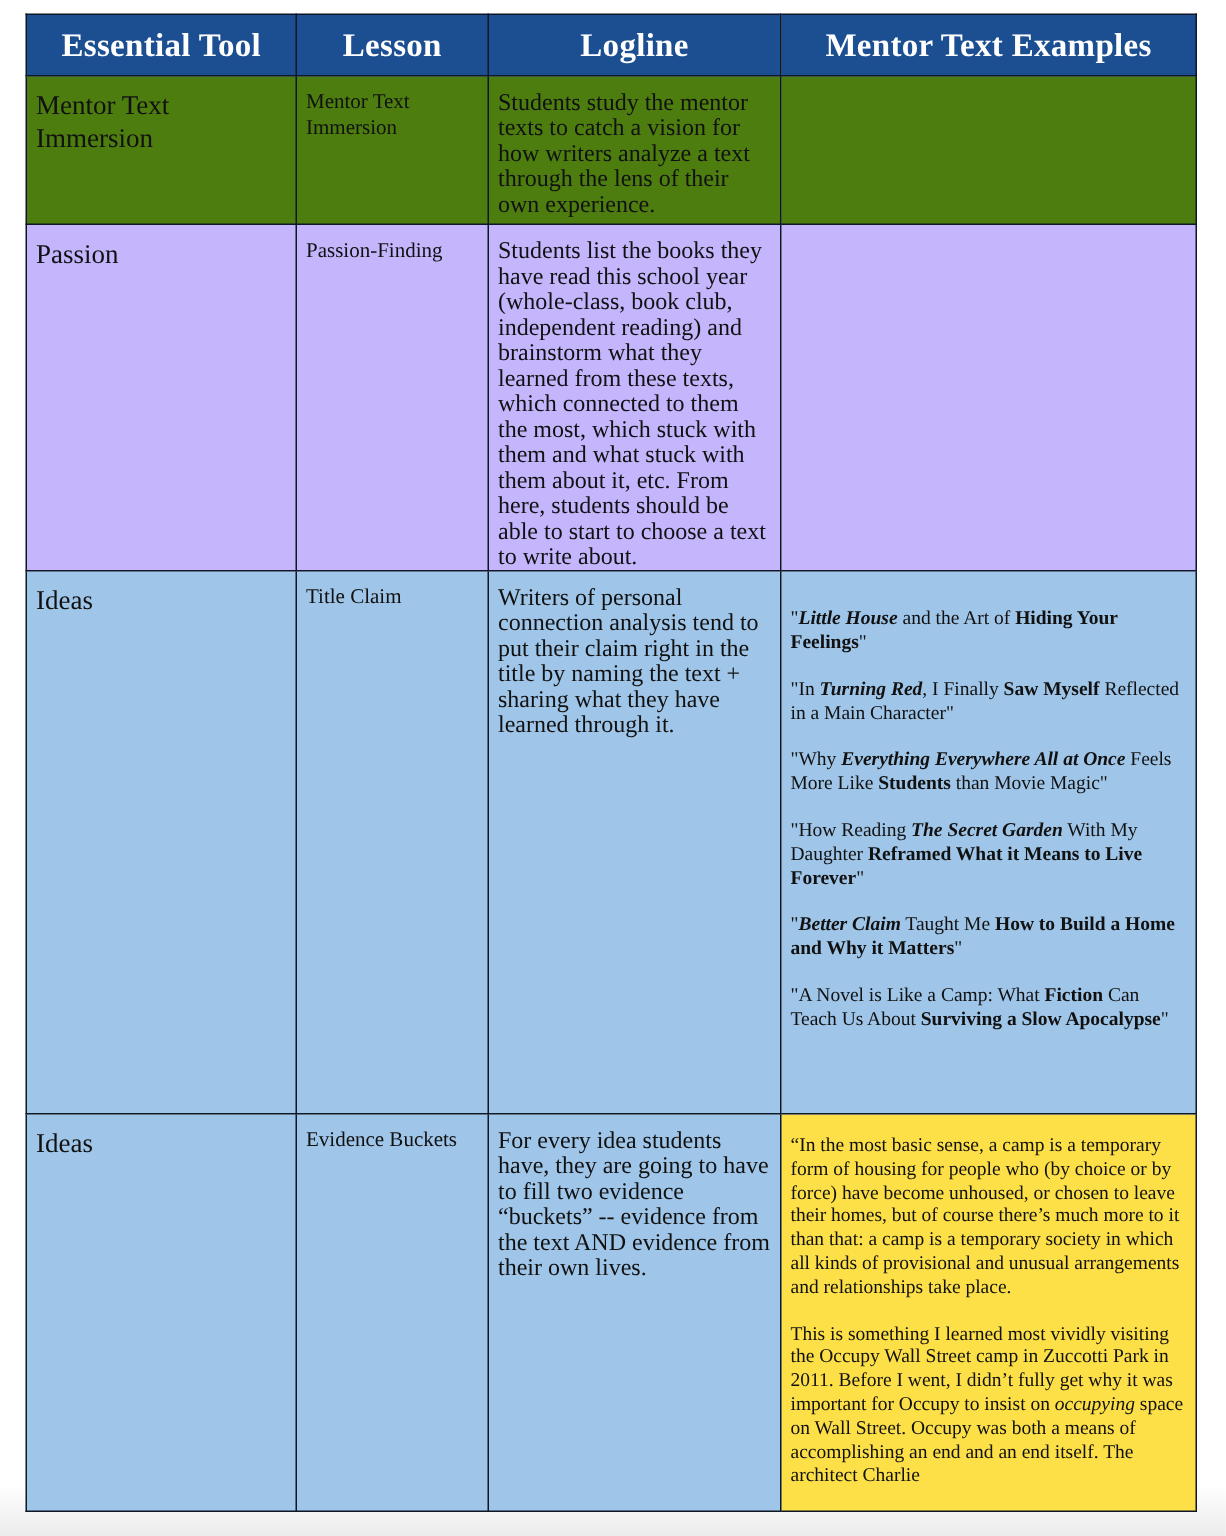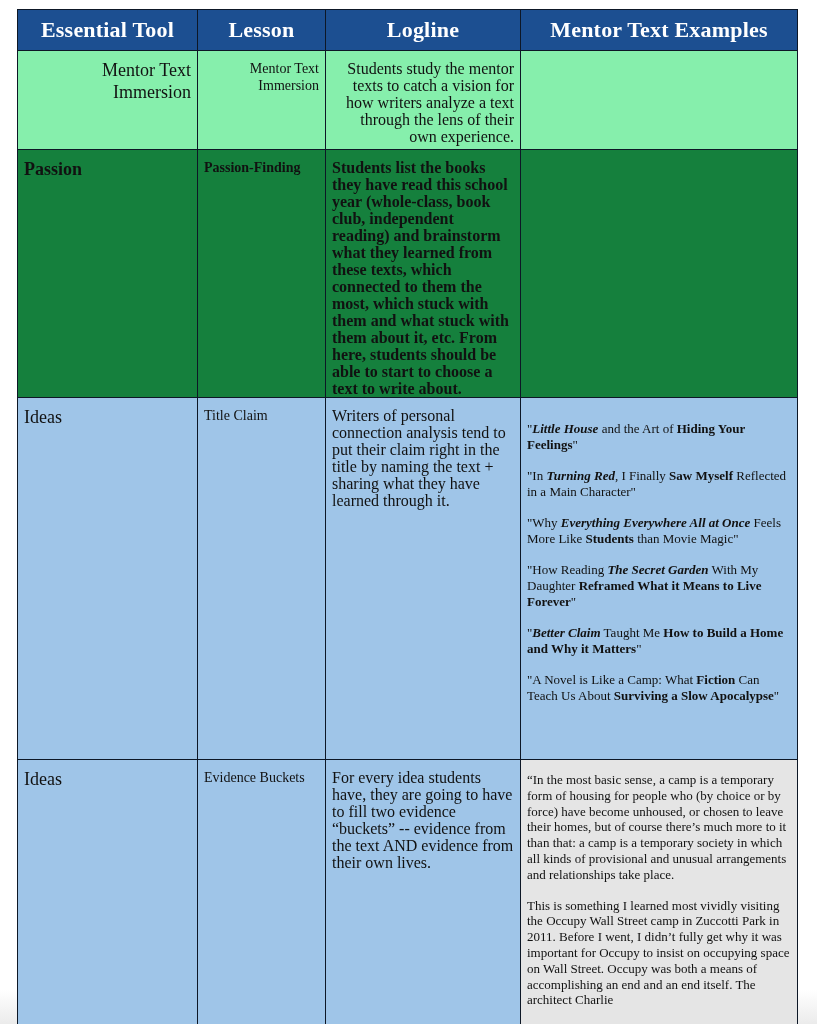--- a/index.html
+++ b/index.html
@@ -36,25 +36,25 @@
     th {
       background: #1c4f91;
       color: #ffffff;
       font-weight: bold;
       font-size: 22px;
       height: 40px;
       text-align: center;
       vertical-align: middle !important;
       letter-spacing: 0.2px;
     }
-    .row-1 td { background: #86efac; height: 98px; text-align: right; }
-    .row-2 td { background: #15803d; height: 218px; font-weight: bold; }
+    .row-1 td { background: #4d7c0f; height: 98px; }
+    .row-2 td { background: #c4b5fd; height: 218px; }
     .row-3 td { background: #9fc5e8; height: 361px; }
     .row-4 td { background: #9fc5e8; height: 264px; }
-    .row-4 td.white-cell { background: #e5e5e5; margin-top: 17px; }
+    .row-4 td.white-cell { background: #fde047; margin-top: 17px; }
 
     .tool {
       font-size: 18px;
       line-height: 22px;
       padding: 8px 6px 0 6px;
     }
     .lesson {
       font-size: 14px;
       line-height: 17px;
       padding: 9px 6px 0 6px;
@@ -77,21 +77,21 @@
       line-height: 15.8px;
       padding: 12px 6px 0 6px;
       height: 248px;
       overflow: hidden;
     }
     .excerpt p {
       margin: 0 0 15px 0;
     }
     .bi { font-weight: bold; font-style: italic; }
     .b { font-weight: bold; }
-    .i { }
+    .i { font-style: italic; }
   </style>
 </head>
 <body>
 
 <div class="page">
   <table class="lesson-table">
     <colgroup>
       <col class="c1">
         <col class="c2">
         <col class="c3">

